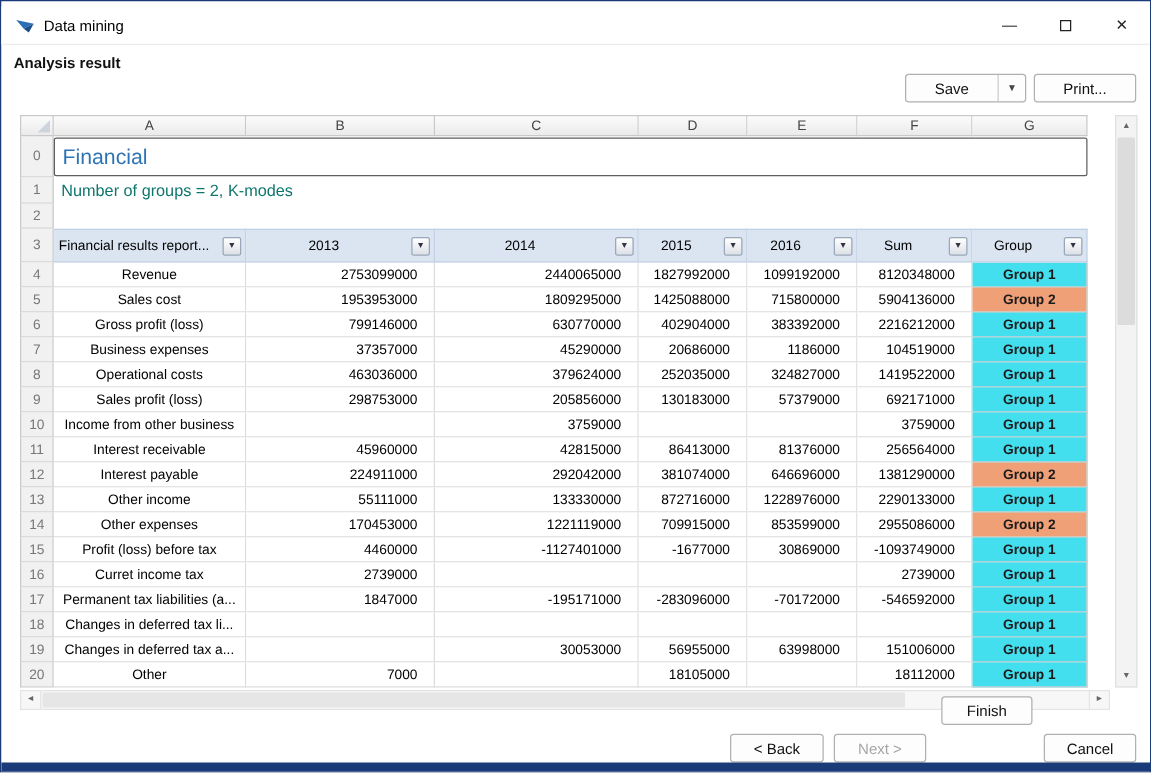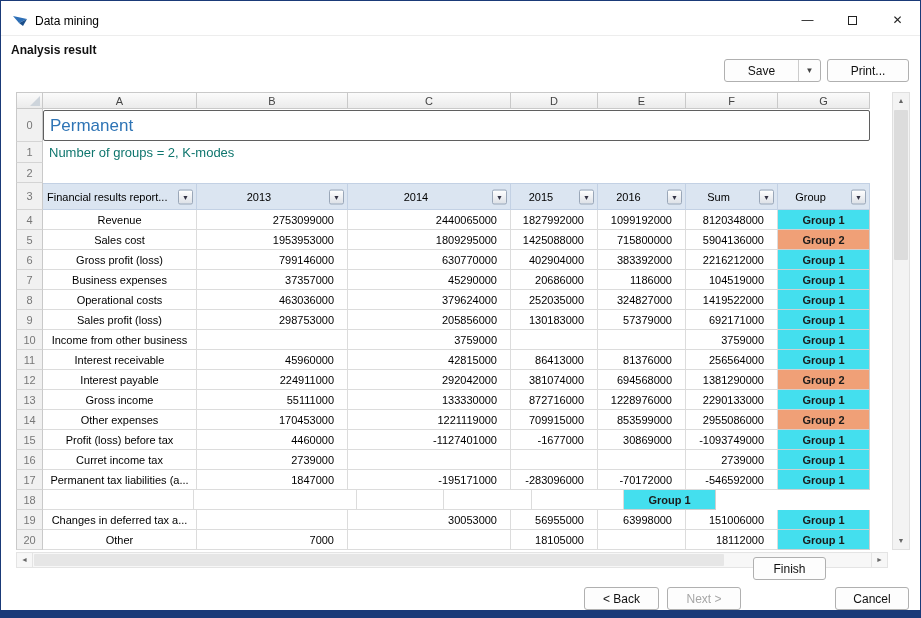--- a/index.html
+++ b/index.html
@@ -116,21 +116,21 @@
       <div class="colhdr w-d">D</div>
       <div class="colhdr w-e">E</div>
       <div class="colhdr w-f">F</div>
       <div class="colhdr w-g">G</div>
     </div>
 
     <div class="srow r0">
       <div class="rownum w-rn">0</div>
       <div class="span-cell">
         <div class="sel-box">
-          <span>Permanent</span>
+          <span>Financial</span>
         </div>
       </div>
     </div>
 
     <div class="srow r1">
       <div class="rownum w-rn">1</div>
       <div class="span-cell subtitle">Number of groups = 2, K-modes</div>
     </div>
 
     <div class="srow r2">
@@ -264,27 +264,27 @@
           <div class="dcell num-cell w-e">81376000</div>
           <div class="dcell num-cell w-f">256564000</div>
           <div class="dcell group-cell w-g" style="background: rgb(68, 223, 238);">Group 1</div>
         </div>
         <div class="srow drow">
           <div class="rownum w-rn">12</div>
           <div class="dcell label-cell w-a">Interest payable</div>
           <div class="dcell num-cell w-b">224911000</div>
           <div class="dcell num-cell w-c">292042000</div>
           <div class="dcell num-cell w-d">381074000</div>
-          <div class="dcell num-cell w-e">694568000</div>
+          <div class="dcell num-cell w-e">646696000</div>
           <div class="dcell num-cell w-f">1381290000</div>
           <div class="dcell group-cell w-g" style="background: rgb(240, 160, 119);">Group 2</div>
         </div>
         <div class="srow drow">
           <div class="rownum w-rn">13</div>
-          <div class="dcell label-cell w-a">Gross income</div>
+          <div class="dcell label-cell w-a">Other income</div>
           <div class="dcell num-cell w-b">55111000</div>
           <div class="dcell num-cell w-c">133330000</div>
           <div class="dcell num-cell w-d">872716000</div>
           <div class="dcell num-cell w-e">1228976000</div>
           <div class="dcell num-cell w-f">2290133000</div>
           <div class="dcell group-cell w-g" style="background: rgb(68, 223, 238);">Group 1</div>
         </div>
         <div class="srow drow">
           <div class="rownum w-rn">14</div>
           <div class="dcell label-cell w-a">Other expenses</div>
@@ -320,20 +320,21 @@
           <div class="dcell label-cell w-a">Permanent tax liabilities (a...</div>
           <div class="dcell num-cell w-b">1847000</div>
           <div class="dcell num-cell w-c">-195171000</div>
           <div class="dcell num-cell w-d">-283096000</div>
           <div class="dcell num-cell w-e">-70172000</div>
           <div class="dcell num-cell w-f">-546592000</div>
           <div class="dcell group-cell w-g" style="background: rgb(68, 223, 238);">Group 1</div>
         </div>
         <div class="srow drow">
           <div class="rownum w-rn">18</div>
+          <div class="dcell label-cell w-a">Changes in deferred tax li...</div>
           <div class="dcell num-cell w-b"></div>
           <div class="dcell num-cell w-c"></div>
           <div class="dcell num-cell w-d"></div>
           <div class="dcell num-cell w-e"></div>
           <div class="dcell num-cell w-f"></div>
           <div class="dcell group-cell w-g" style="background: rgb(68, 223, 238);">Group 1</div>
         </div>
         <div class="srow drow">
           <div class="rownum w-rn">19</div>
           <div class="dcell label-cell w-a">Changes in deferred tax a...</div>

